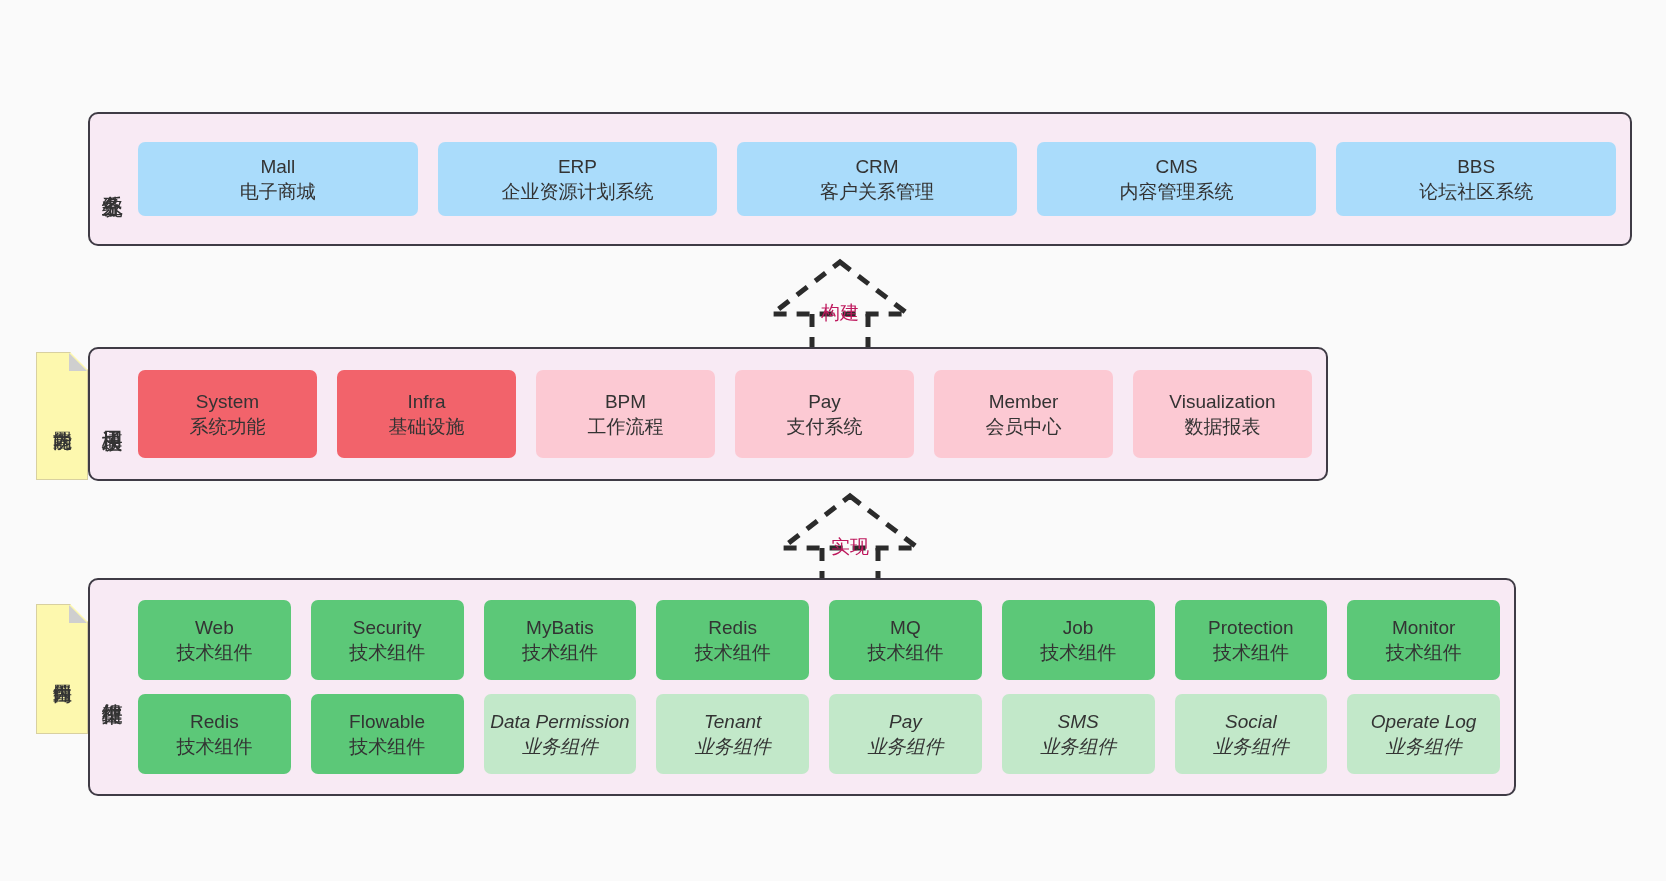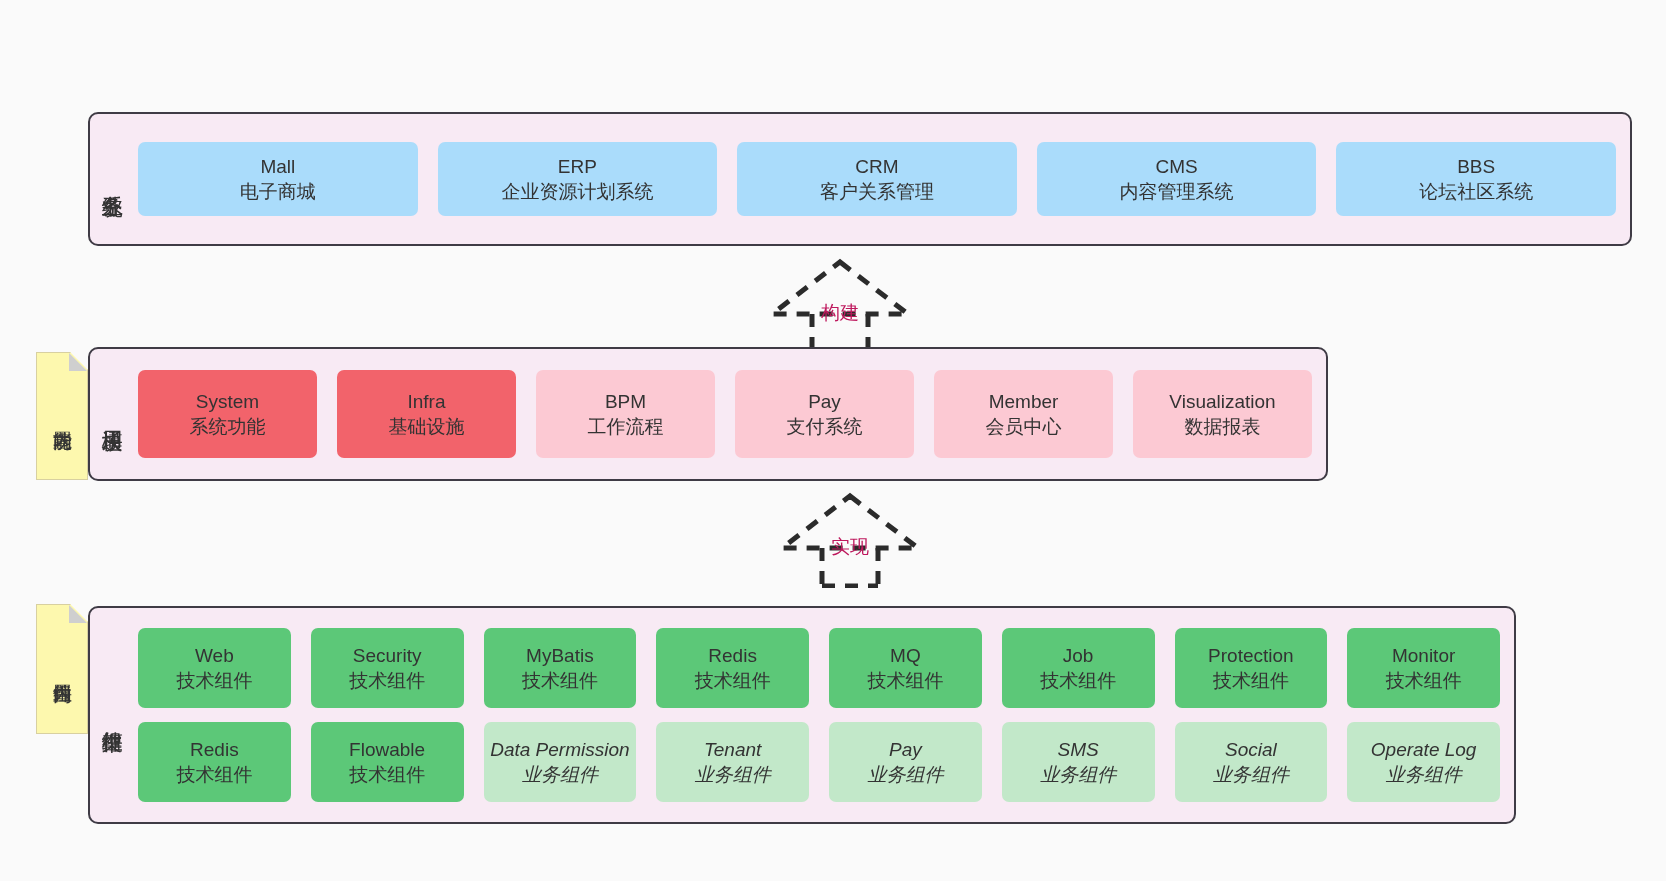--- a/index.html
+++ b/index.html
@@ -59,20 +59,21 @@
     flex-direction: column;
     justify-content: center;
     gap: 14px;
     padding: 0 14px 0 4px;
   }
 
   .row {
     display: flex;
     align-items: stretch;
     gap: 20px;
+    justify-content: flex-end;
   }
 
   .cell {
     flex: 1 1 0;
     border-radius: 7px;
     display: flex;
     flex-direction: column;
     align-items: center;
     justify-content: center;
     text-align: center;
@@ -89,21 +90,21 @@
   
   .c-blue       { background: #aadcfb; }
   .c-red        { background: #f2636b; }
   .c-pink       { background: #fcc9d3; }
   .c-green      { background: #5cc878; }
   .c-lightgreen { background: #c2e8c9; font-style: italic; }
 
   
   #band-business { left: 88px;  top: 112px; width: 1544px; height: 134px; }
   #band-common   { left: 88px;  top: 347px; width: 1240px; height: 134px; }
-  #band-framework{ left: 88px;  top: 578px; width: 1428px; height: 218px; margin-top: 28px; }
+  #band-framework{ left: 88px;  top: 578px; width: 1428px; height: 218px; }
 
   #band-business .cell  { height: 74px; }
   #band-common .cell    { height: 88px; }
   #band-framework .cell { height: 80px; }
 
   
   .note {
     position: absolute;
     width: 52px;
     background: #fdf8ae;

